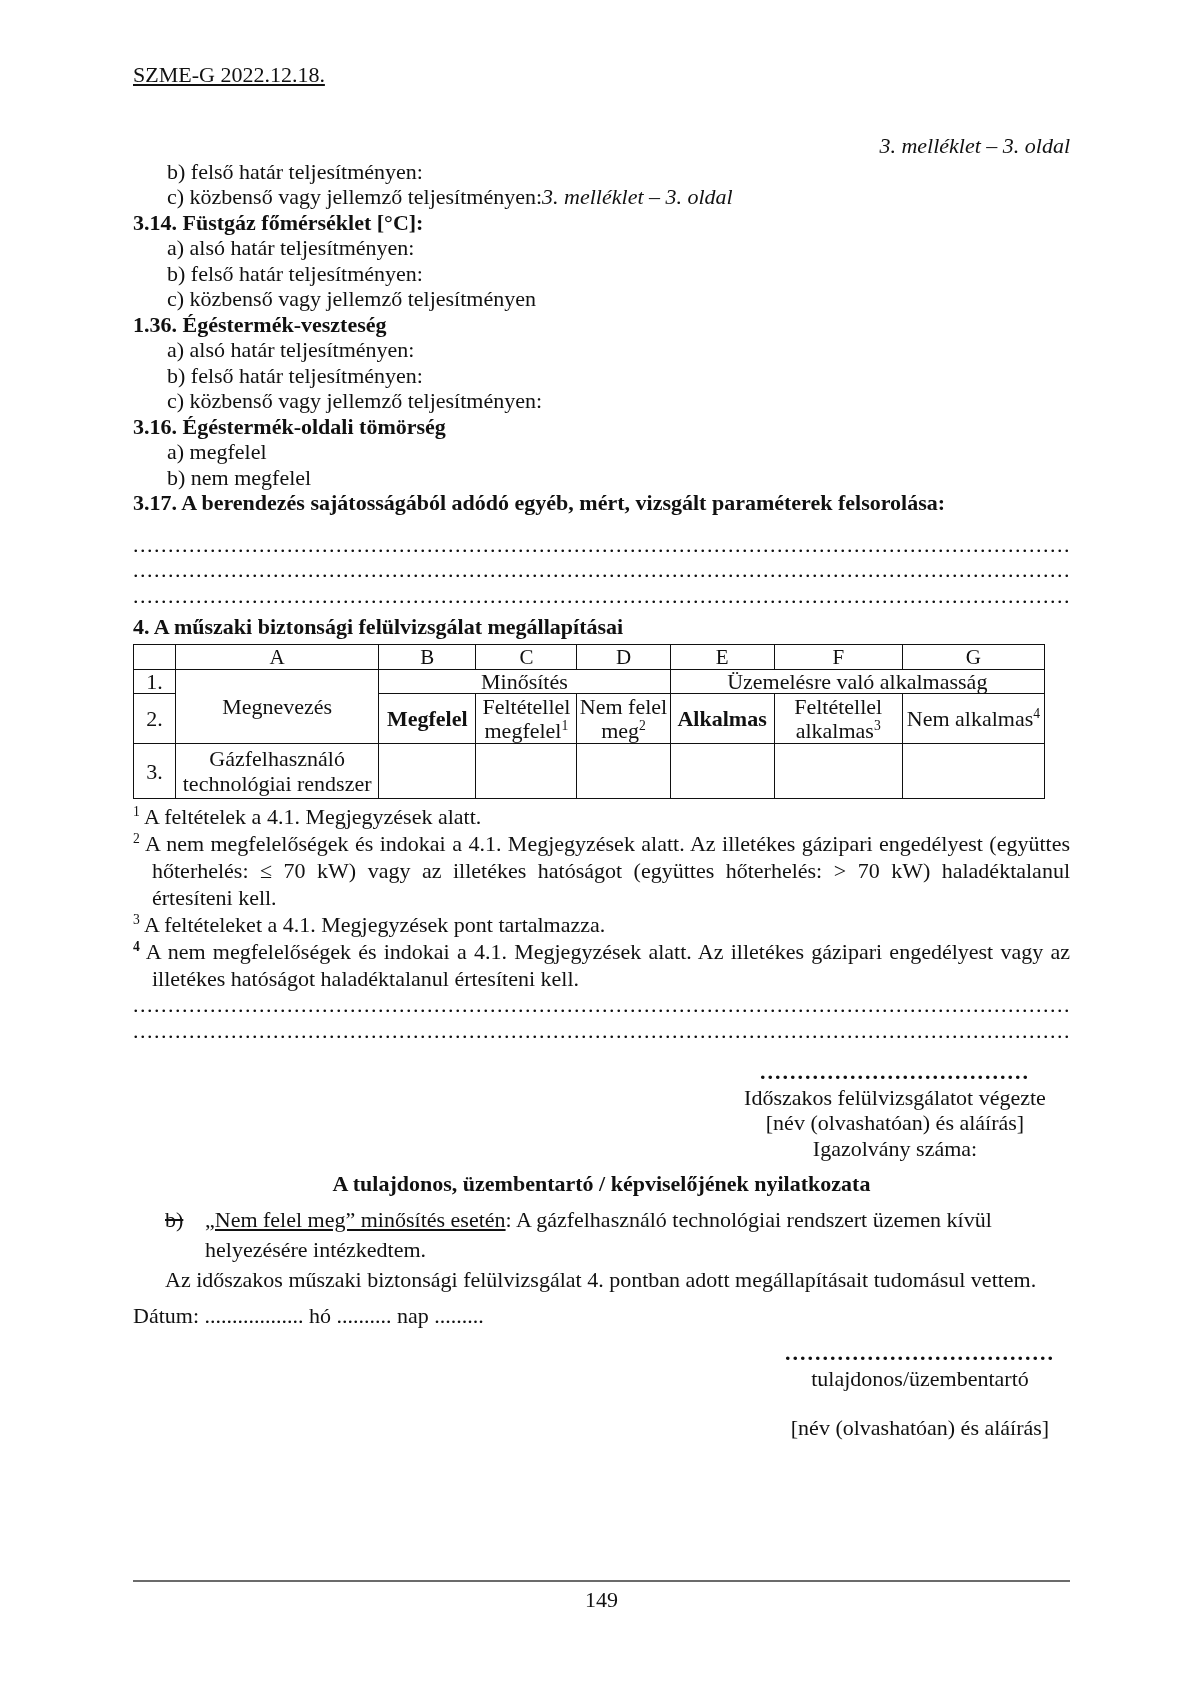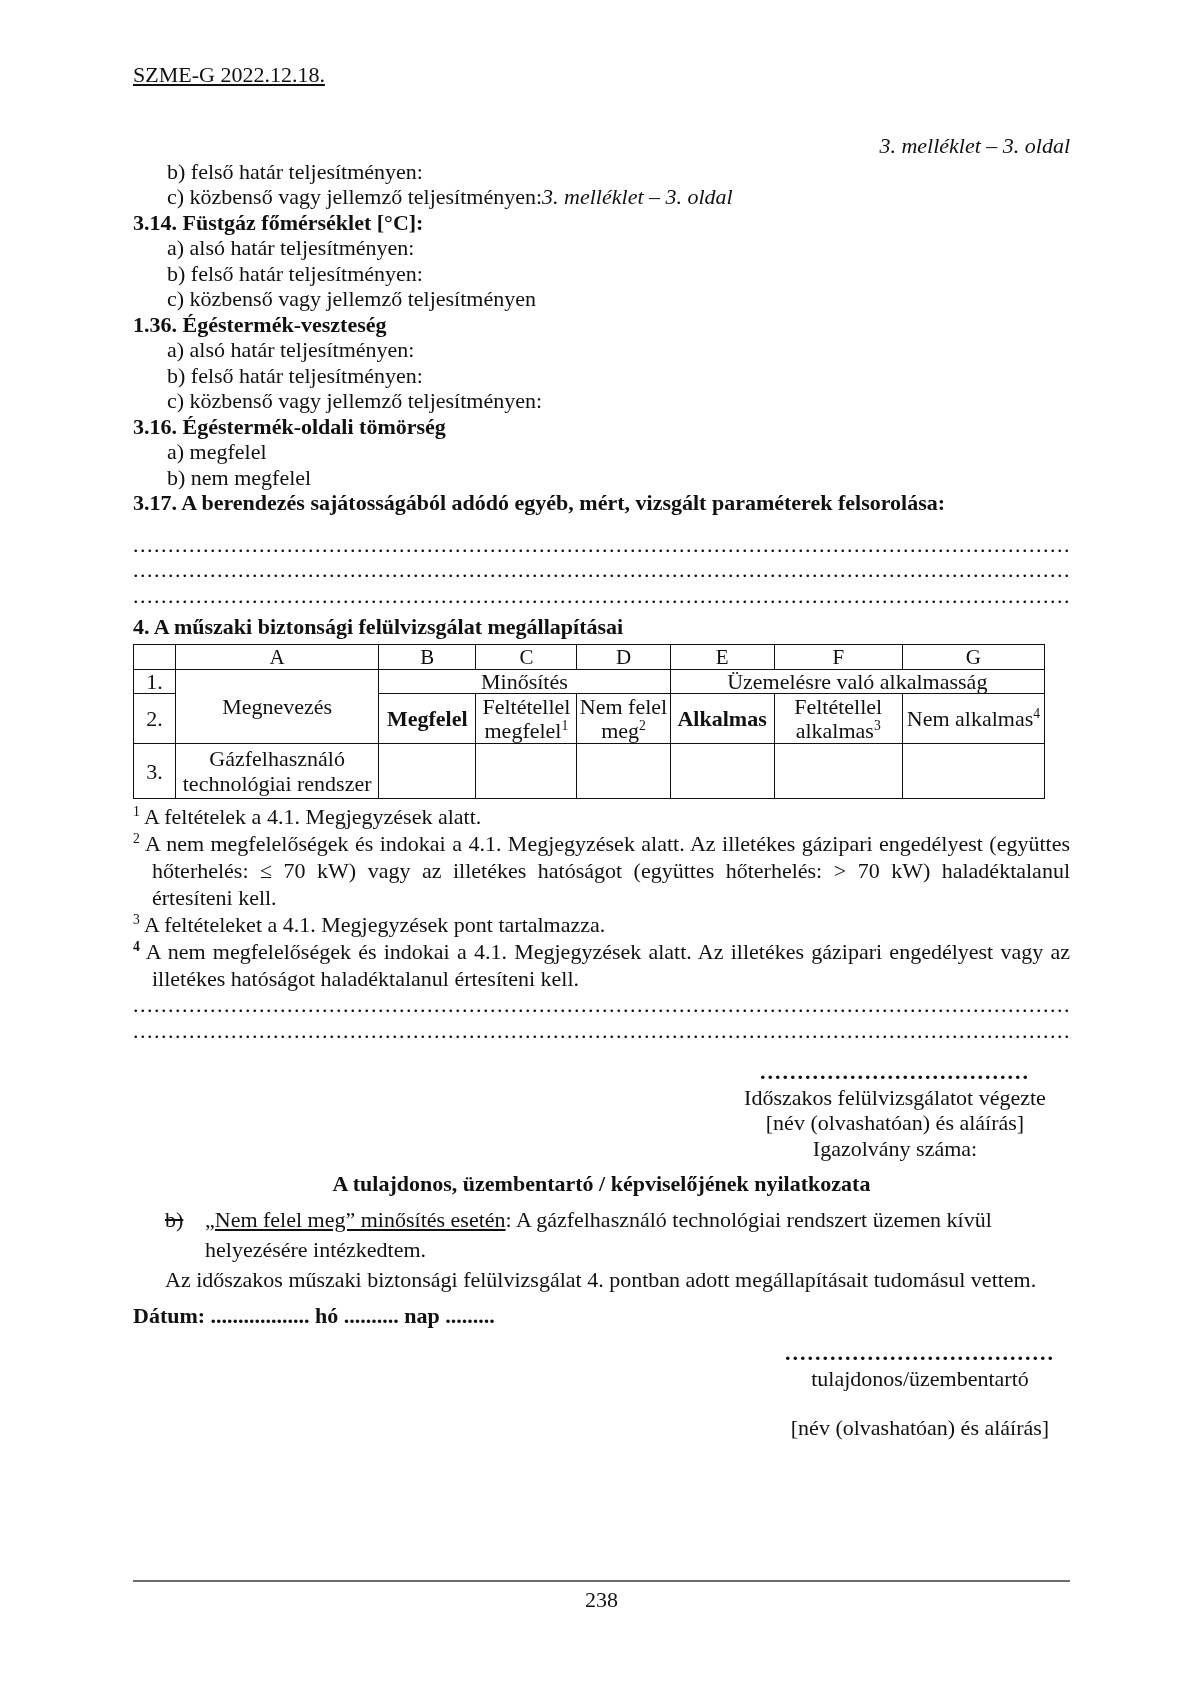--- a/index.html
+++ b/index.html
@@ -24,21 +24,21 @@
   tr.r2 td { height:49px; }
   tr.r3 td { height:54px; line-height:25px; }
   sup { font-size:0.62em; line-height:0; }
   .fnotes { margin-top:4px; }
   .fn { line-height:27px; padding-left:19px; text-indent:-19px; }
   .just { text-align:justify; }
   .fn .mk { font-size:0.62em; vertical-align:super; line-height:0; }
   .h41 { margin-top:8px; line-height:25.5px; font-weight:bold; }
   .datum { line-height:25.5px; }
   .datum1 { margin-top:0; }
-  .datum2 { margin-top:8px;font-weight:bold; }
+  .datum2 { margin-top:8px; }
   .sig { width:360px; text-align:center; line-height:25.5px; }
   .sig1 { margin-top:16px; margin-left:582px; }
   .sig2 { margin-top:12px; margin-left:607px; }
   .sig-dots { font-weight:bold; letter-spacing:2px; white-space:nowrap; overflow:hidden; }
   .sig-gap { height:24px; }
   .decl-head { margin-top:10px; text-align:center; font-weight:bold; line-height:25.5px; }
   .decl { margin-top:8px; }
   .decl-item { line-height:30px; padding-left:72px; text-indent:-40px; }
   .decl-item .lbl { display:inline-block; width:40px; text-indent:0; }
   .u { text-decoration:underline; }
@@ -172,16 +172,16 @@
 
   <div class="sig sig2">
     <div class="sig-dots">....................................</div>
     <div>tulajdonos/üzembentartó</div>
     <div class="sig-gap"></div>
     <div>[név (olvashatóan) és aláírás]</div>
   </div>
 
   <div class="footer">
     <div class="footer-rule"></div>
-    <div class="page-num">238</div>
+    <div class="page-num">149</div>
   </div>
 
 </div>
 
 </body></html>

